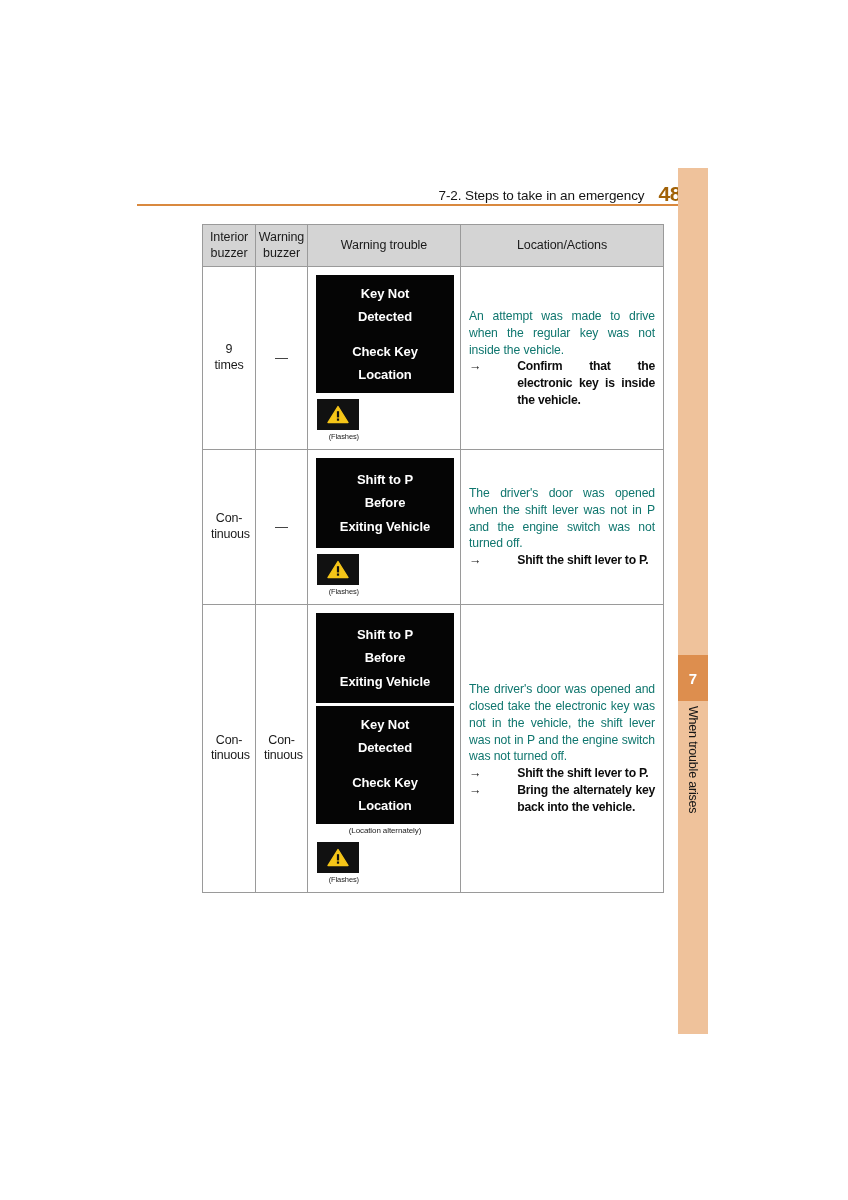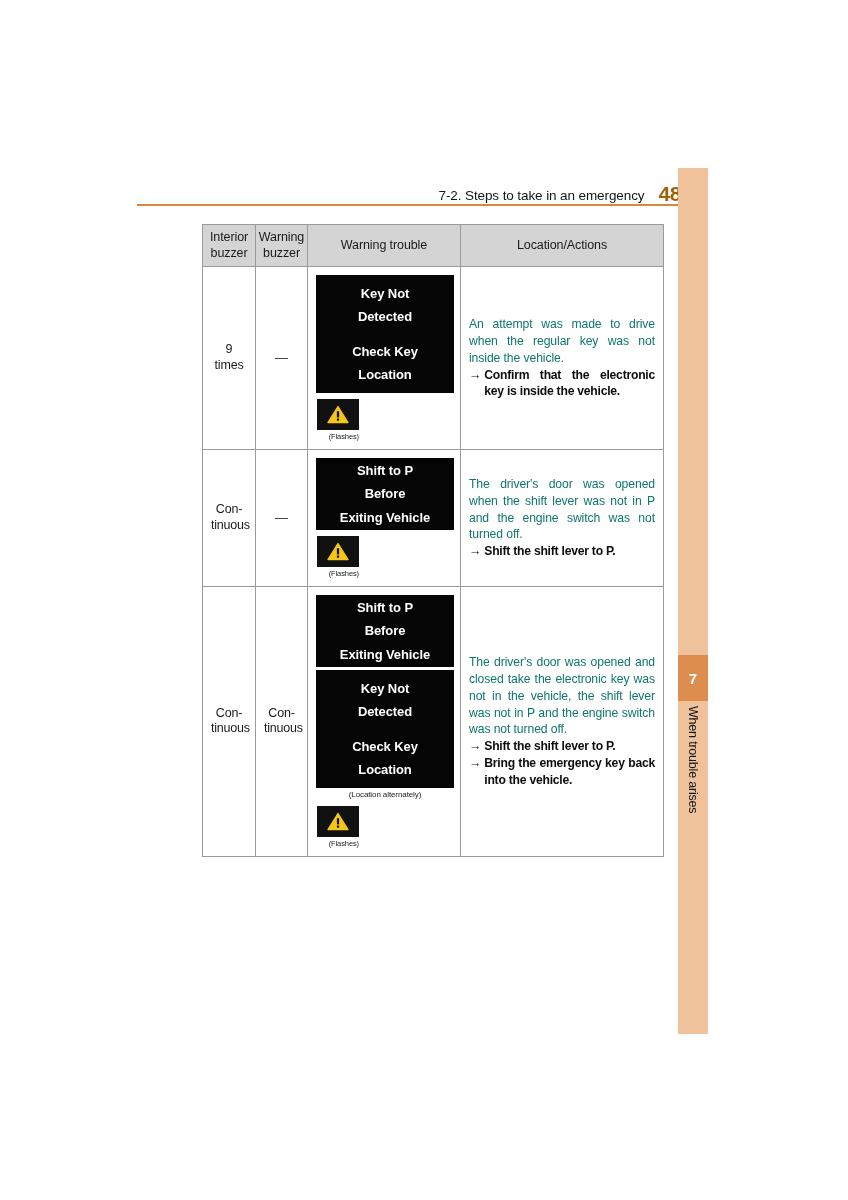--- a/index.html
+++ b/index.html
@@ -164,21 +164,21 @@
     background: #050505;
     color: #ffffff;
     text-align: center;
     display: flex;
     flex-direction: column;
     justify-content: center;
     box-sizing: border-box;
     padding: 6px 4px;
   }
   .display-panel.tall { height: 118px; }
-  .display-panel.tall2 { height: 72px; }
+  .display-panel.tall2 { height: 90px; }
   .display-panel .line {
     font-size: 13px;
     font-weight: bold;
     line-height: 1.78;
     letter-spacing: -0.1px;
     white-space: nowrap;
   }
   .display-panel .spacer { height: 11px; }
   .panel-gap { height: 3px; }
 
@@ -238,20 +238,21 @@
   .det-action .arrow {
     font-weight: normal;
     flex: 0 0 auto;
     font-size: 12.5px;
     line-height: 1.36;
   }
   .det-action .atext {
     flex: 1 1 auto;
     text-align: justify;
     text-justify: inter-word;
+    margin-left: 33px;
   }
 </style>
 </head>
 <body>
 
 <div class="page-header">
   <div class="header-section">7-2. Steps to take in an emergency</div>
   <div class="header-pageno">487</div>
 </div>
 <div class="header-rule"></div>
@@ -392,19 +393,19 @@
         </div>
       </td>
       <td class="cell-det">
         <p class="det-para">The driver's door was opened and closed take the electronic key was not in the vehicle, the shift lever was not in P and the engine switch was not turned off.</p>
         <div class="det-action">
           <span class="arrow">→</span>
           <span class="atext">Shift the shift lever to P.</span>
         </div>
         <div class="det-action">
           <span class="arrow">→</span>
-          <span class="atext">Bring the emergency key back into the vehicle.</span>
+          <span class="atext">Bring the alternately key back into the vehicle.</span>
         </div>
       </td>
     </tr>
 
   </tbody>
 </table>
 
 </body></html>

